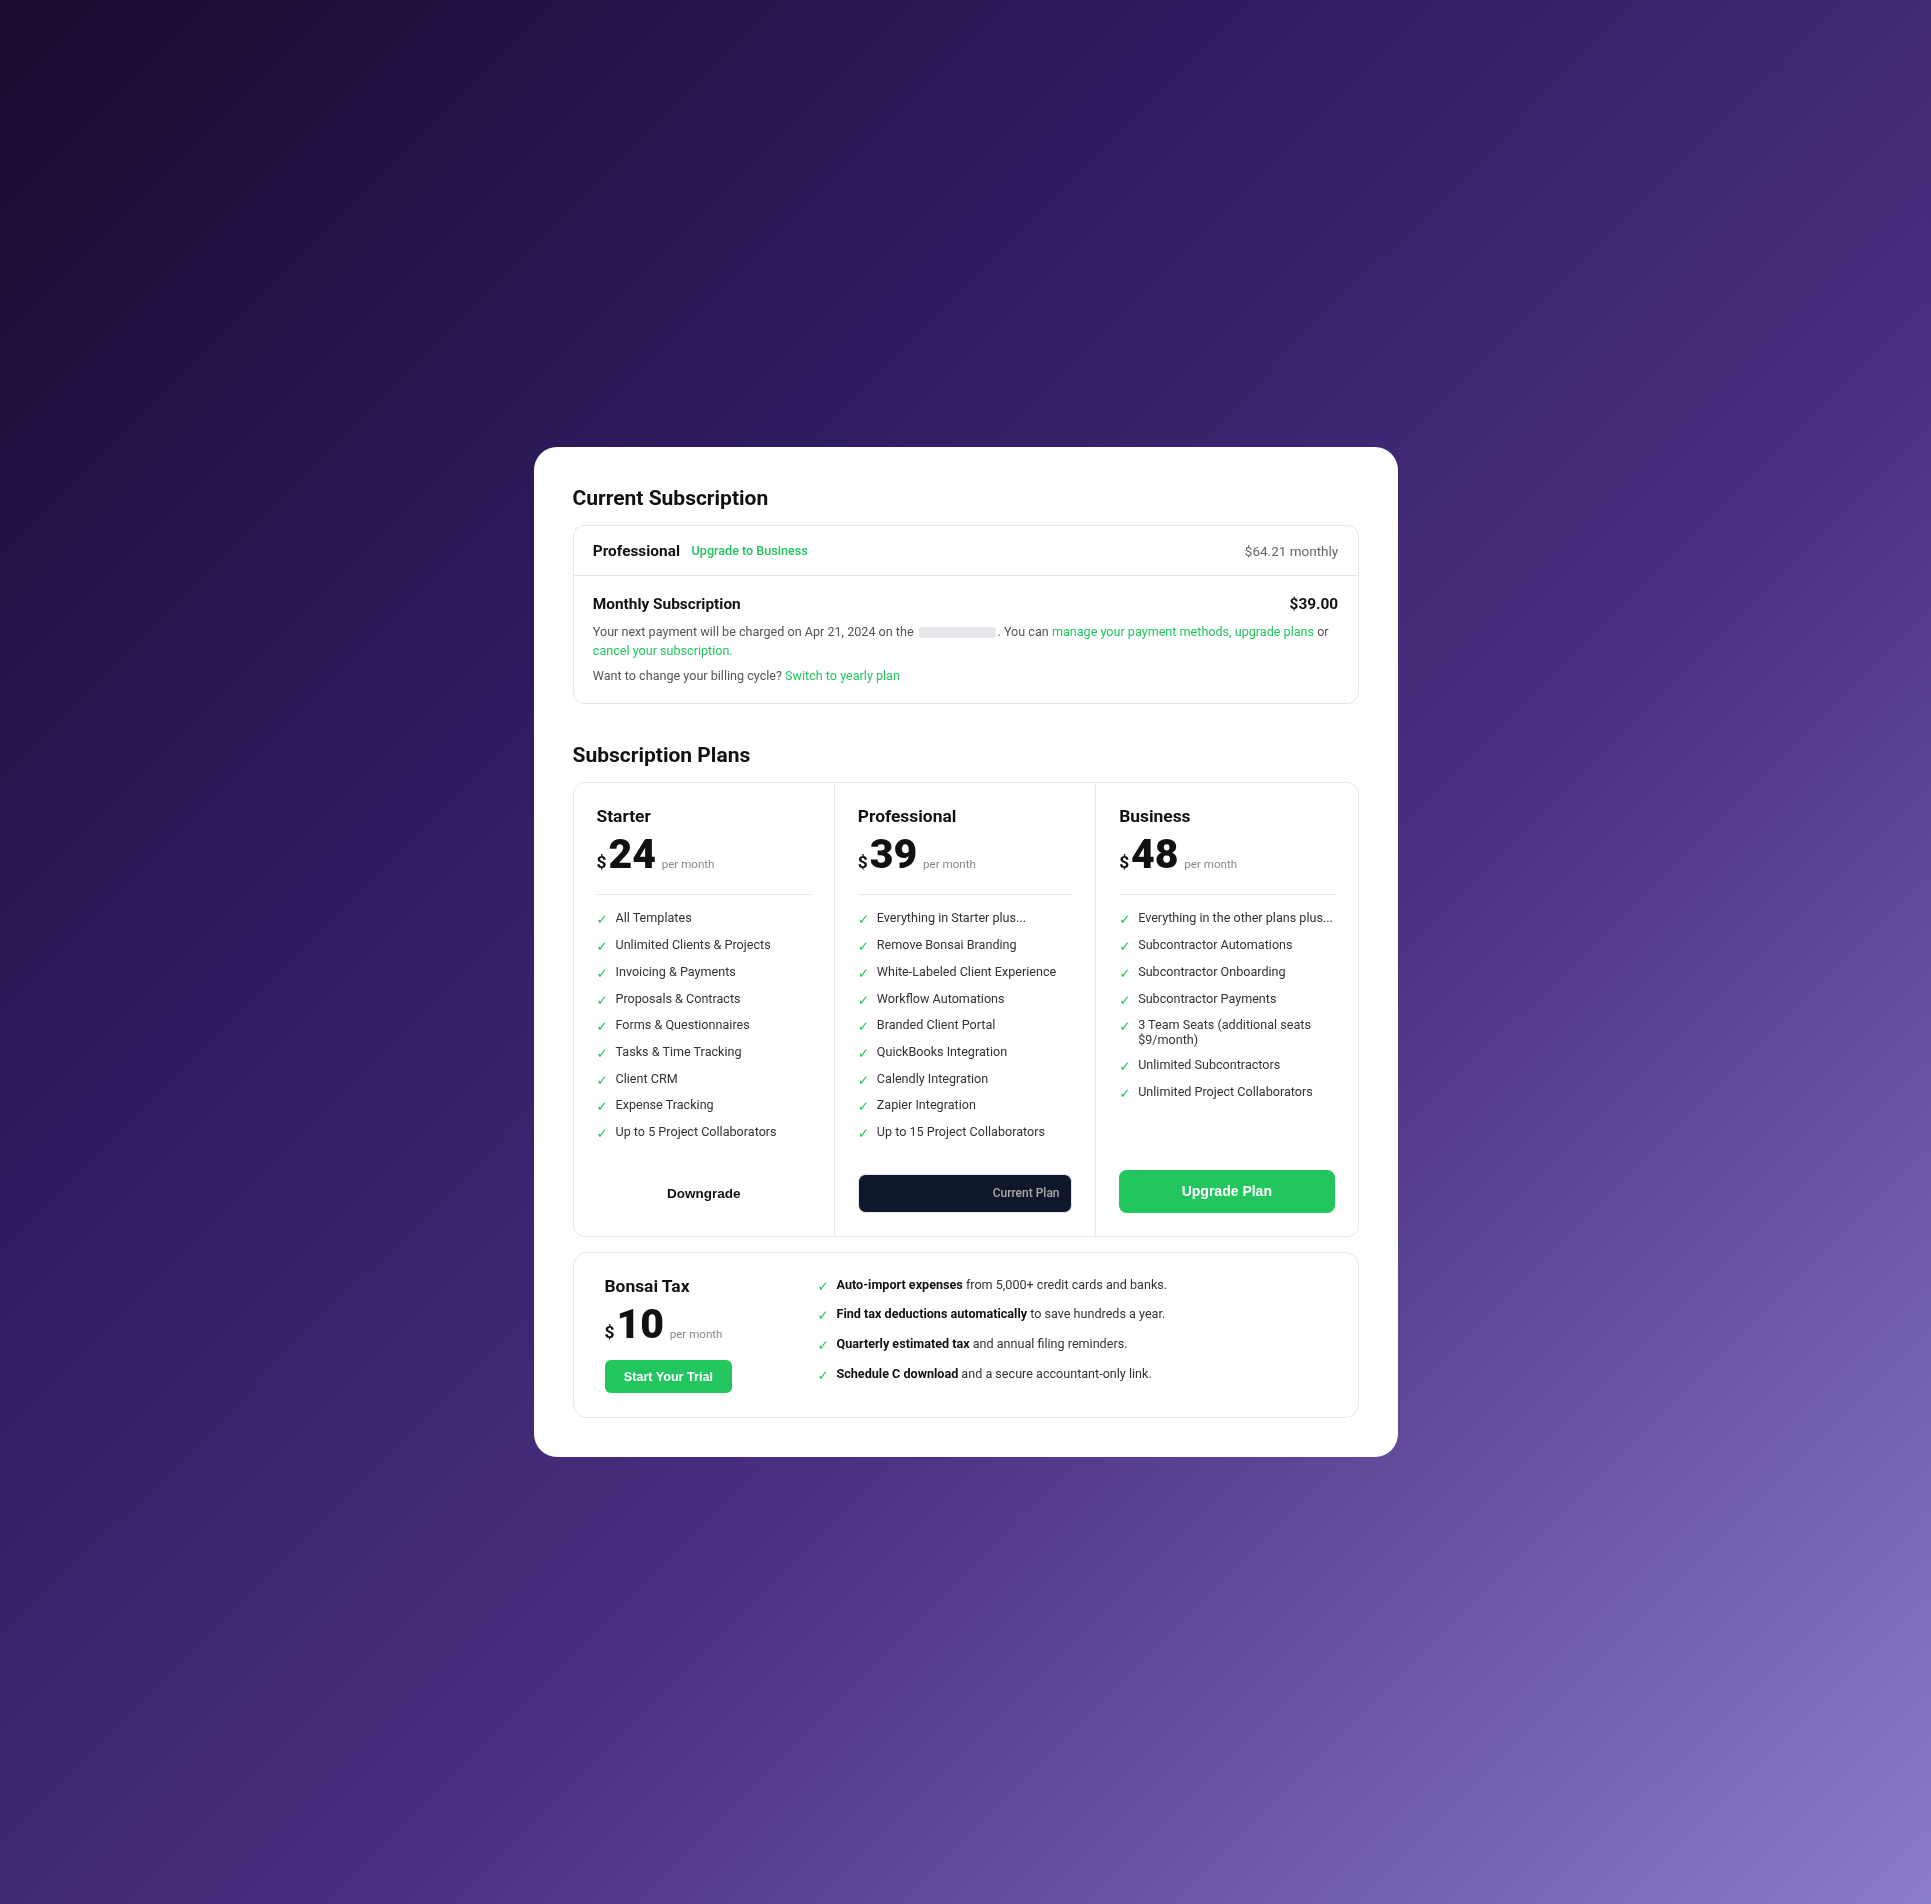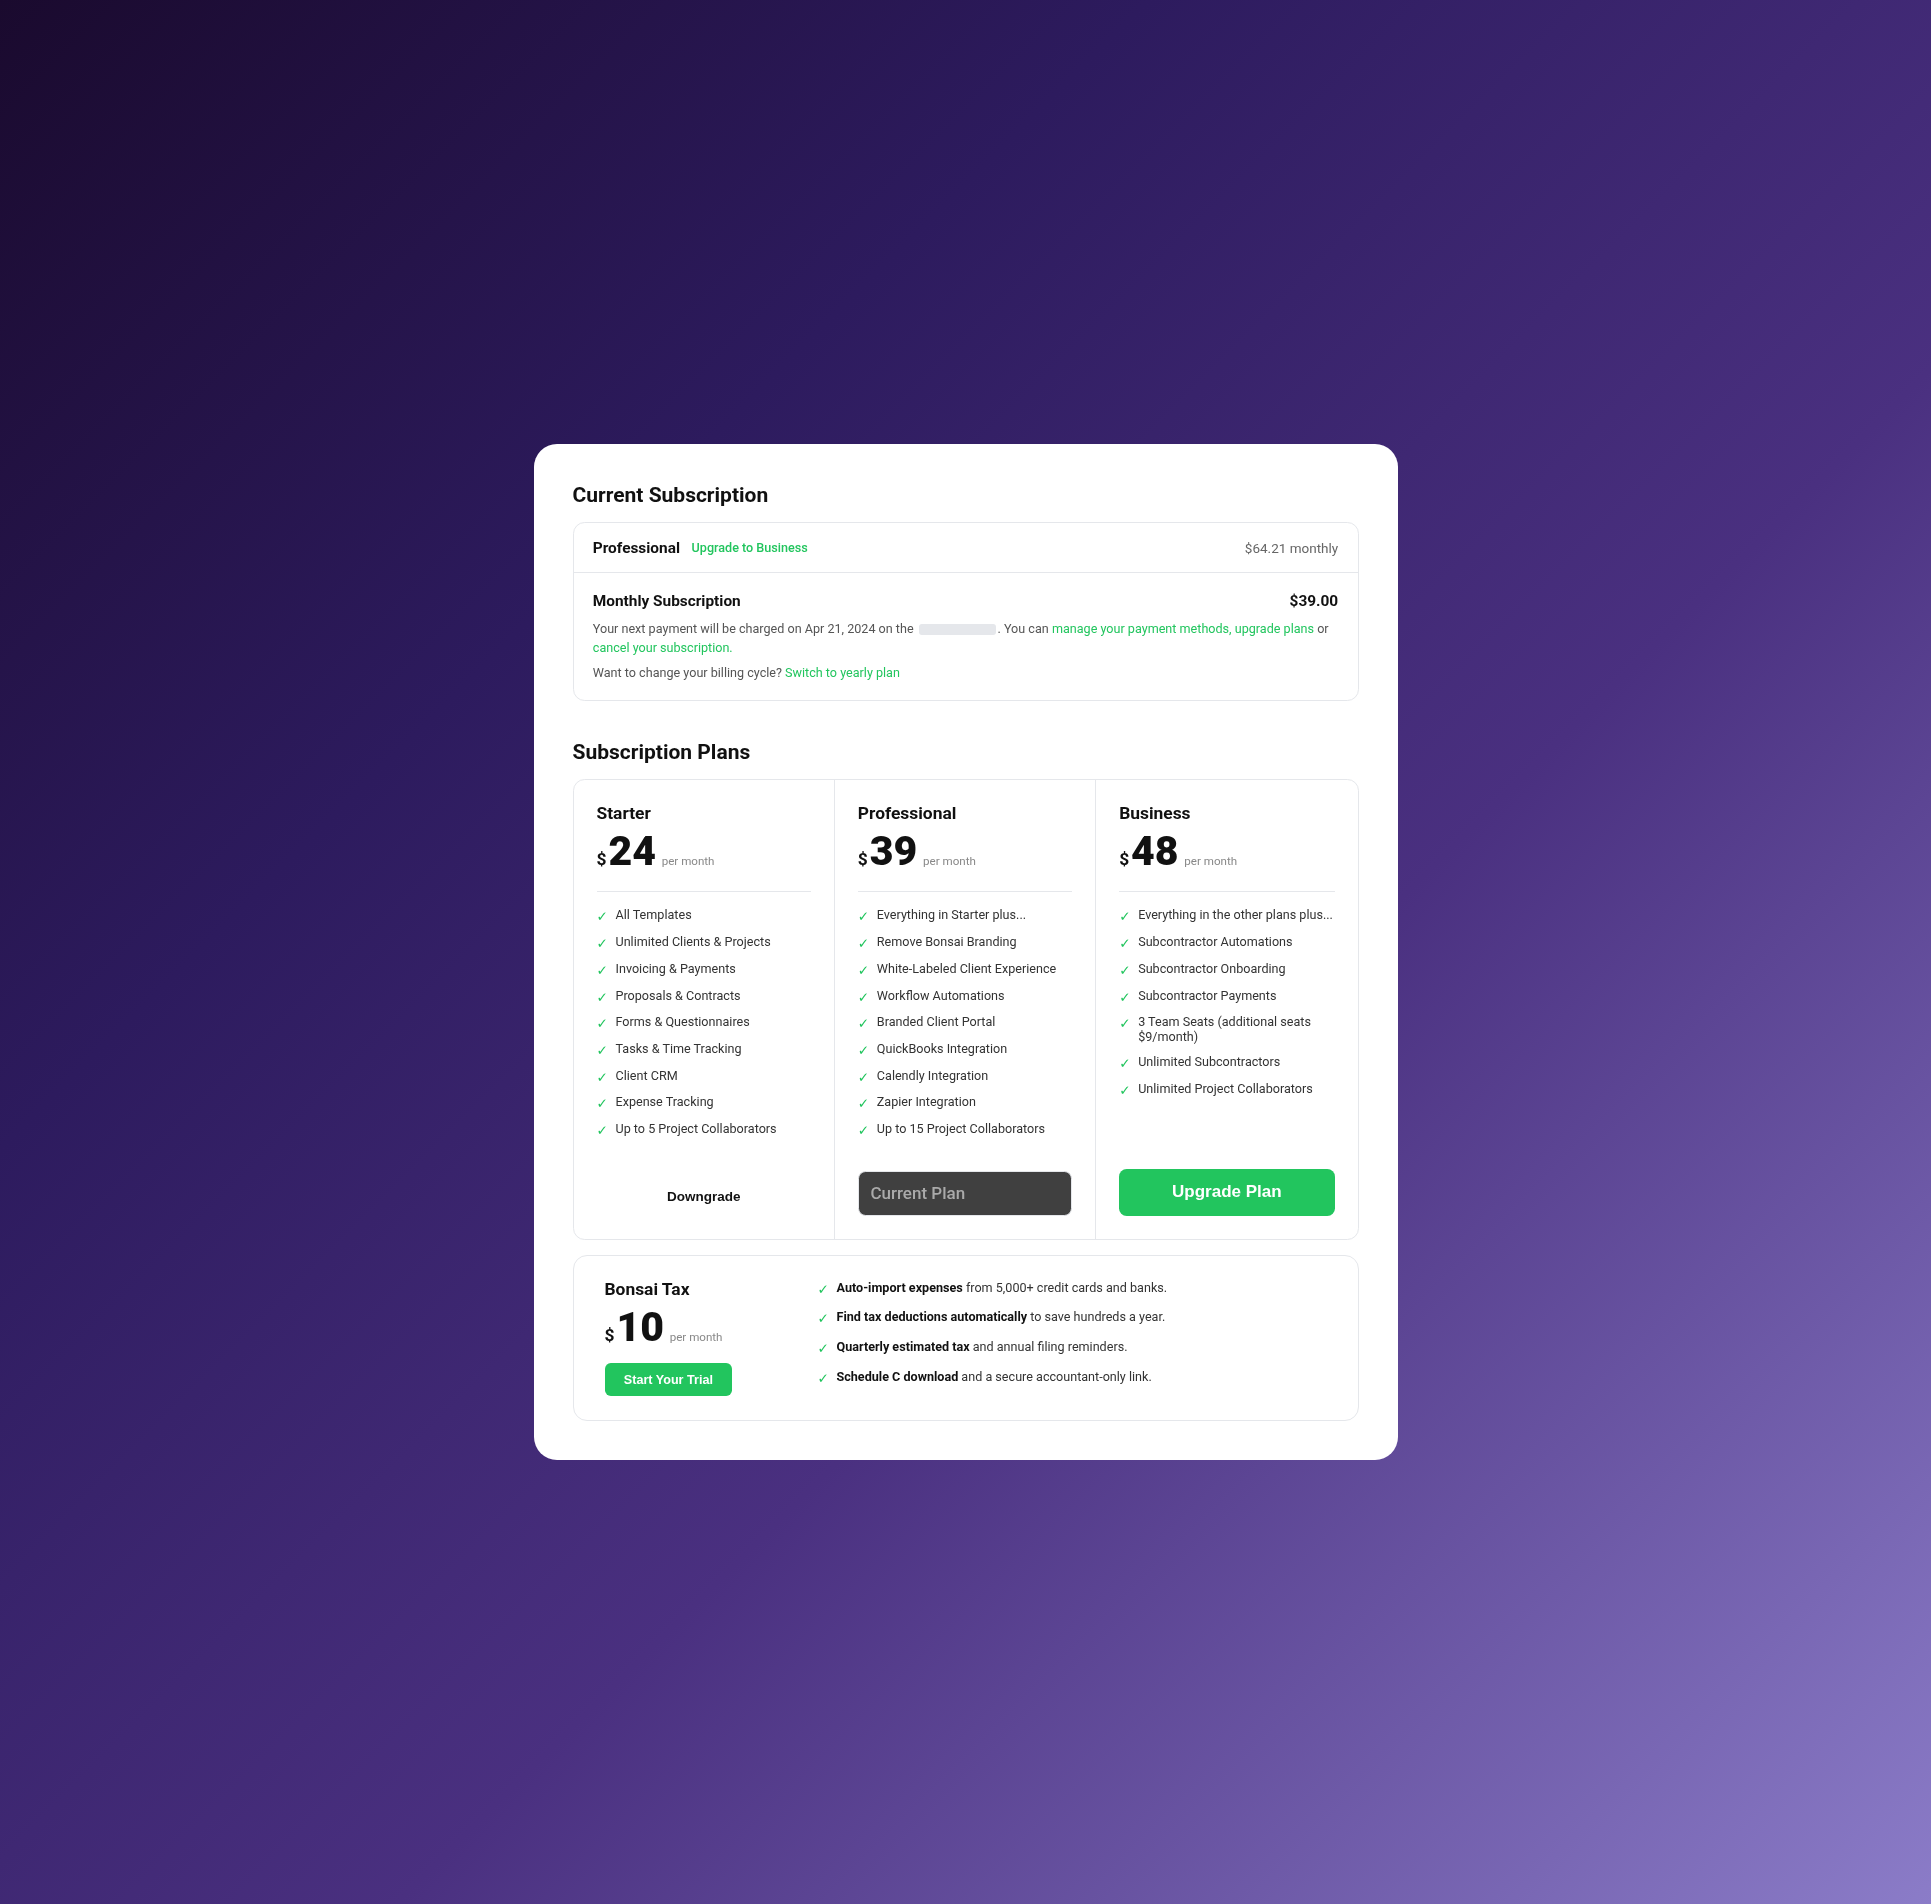--- a/index.html
+++ b/index.html
@@ -180,35 +180,35 @@
       font-size: 13.5px;
       font-weight: 600;
       color: #111;
       cursor: pointer;
       text-align: center;
     }
     .btn-current {
       width: 100%;
       padding: 11.6px;
       border: 1px solid #e5e7eb;
-      background: #404040;
+      background: #0f172a;
       border-radius: 7.7px;
-      font-size: 17px;
+      font-size: 12px;
       font-weight: 500;
       color: #aaa;
       cursor: default;
-      text-align: left;
+      text-align: right;
     }
     .btn-upgrade {
       width: 100%;
       padding: 13.5px;
       border: none;
       background: #22c55e;
       border-radius: 7.7px;
-      font-size: 17px;
+      font-size: 14px;
       font-weight: 700;
       color: #fff;
       cursor: pointer;
       text-align: center;
     }
 
     
     .tax-box {
       border: 1px solid #e5e7eb;
       border-radius: 14px;

